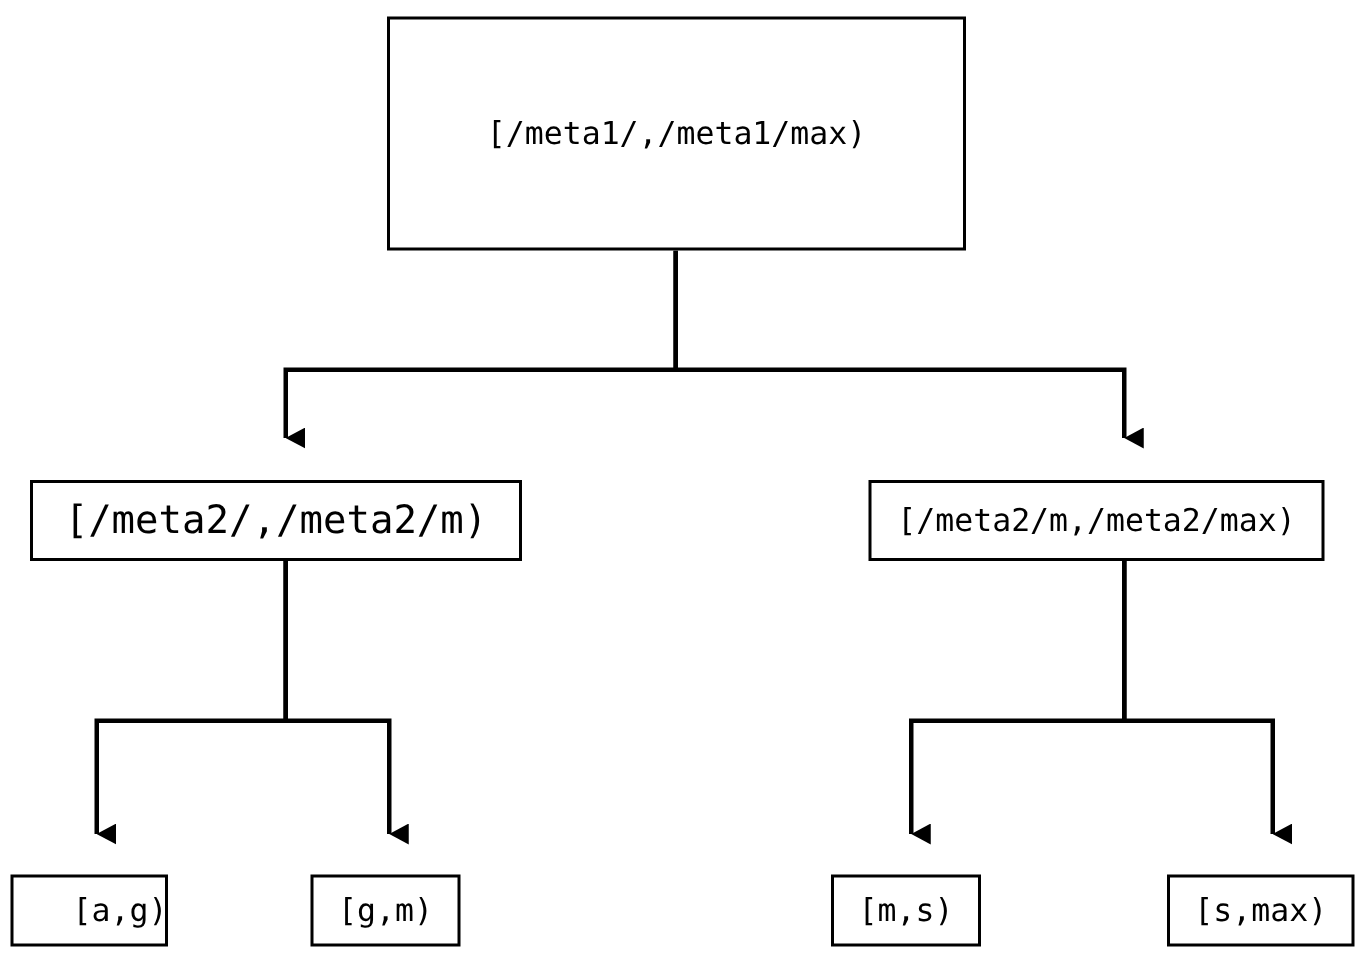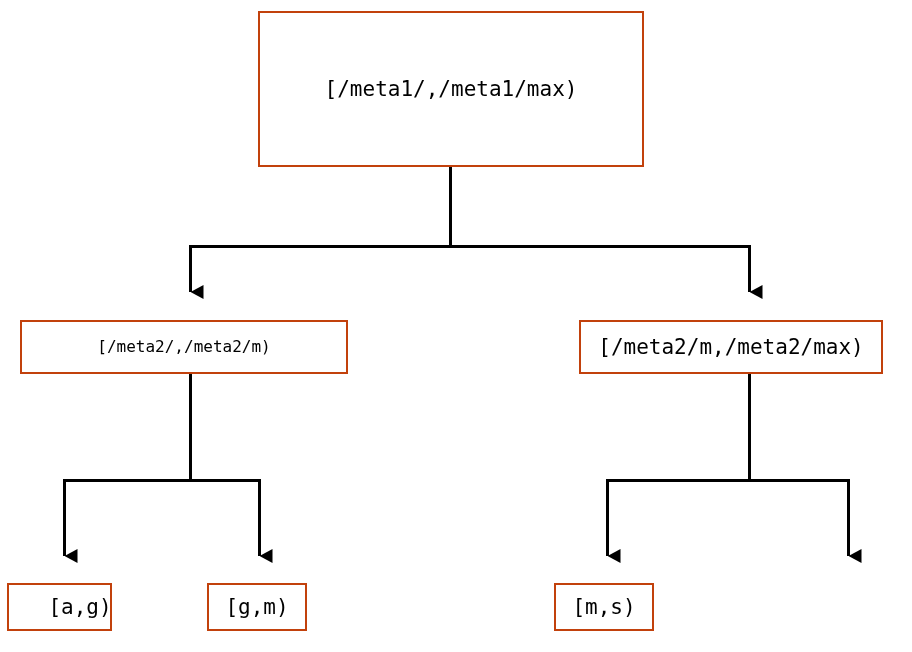--- a/index.html
+++ b/index.html
@@ -19,21 +19,21 @@
   #edge-layer {
     position: absolute;
     left: 0;
     top: 0;
     width: 912px;
     height: 652px;
   }
   .node {
     position: absolute;
     box-sizing: border-box;
-    border: 2px solid #c2410c;
+    border: 2px solid #000000;
     background: #ffffff;
     color: #000000;
     display: flex;
     align-items: center;
     justify-content: center;
     text-align: right;
     white-space: pre;
     z-index: 2;
   }
   .node-label {
@@ -46,21 +46,21 @@
     top: 11px;
     width: 386px;
     height: 156px;
     font-size: 21px;
   }
   .node-mid-left {
     left: 20px;
     top: 320px;
     width: 328px;
     height: 54px;
-    font-size: 16px;
+    font-size: 26px;
   }
   .node-mid-right {
     left: 579px;
     top: 320px;
     width: 304px;
     height: 54px;
     font-size: 21px;
   }
   .node-leaf {
     top: 583px;
@@ -123,14 +123,17 @@
   </div>
 
   <div class="node node-leaf node-leaf-ms">
     <span class="node-label">[m,s)</span>
   </div>
 
   <div class="node node-leaf node-leaf-gm">
     <span class="node-label">[g,m)</span>
   </div>
 
+  <div class="node node-leaf node-leaf-smax">
+    <span class="node-label">[s,max)</span>
+  </div>
 
 </div>
 
 </body></html>

